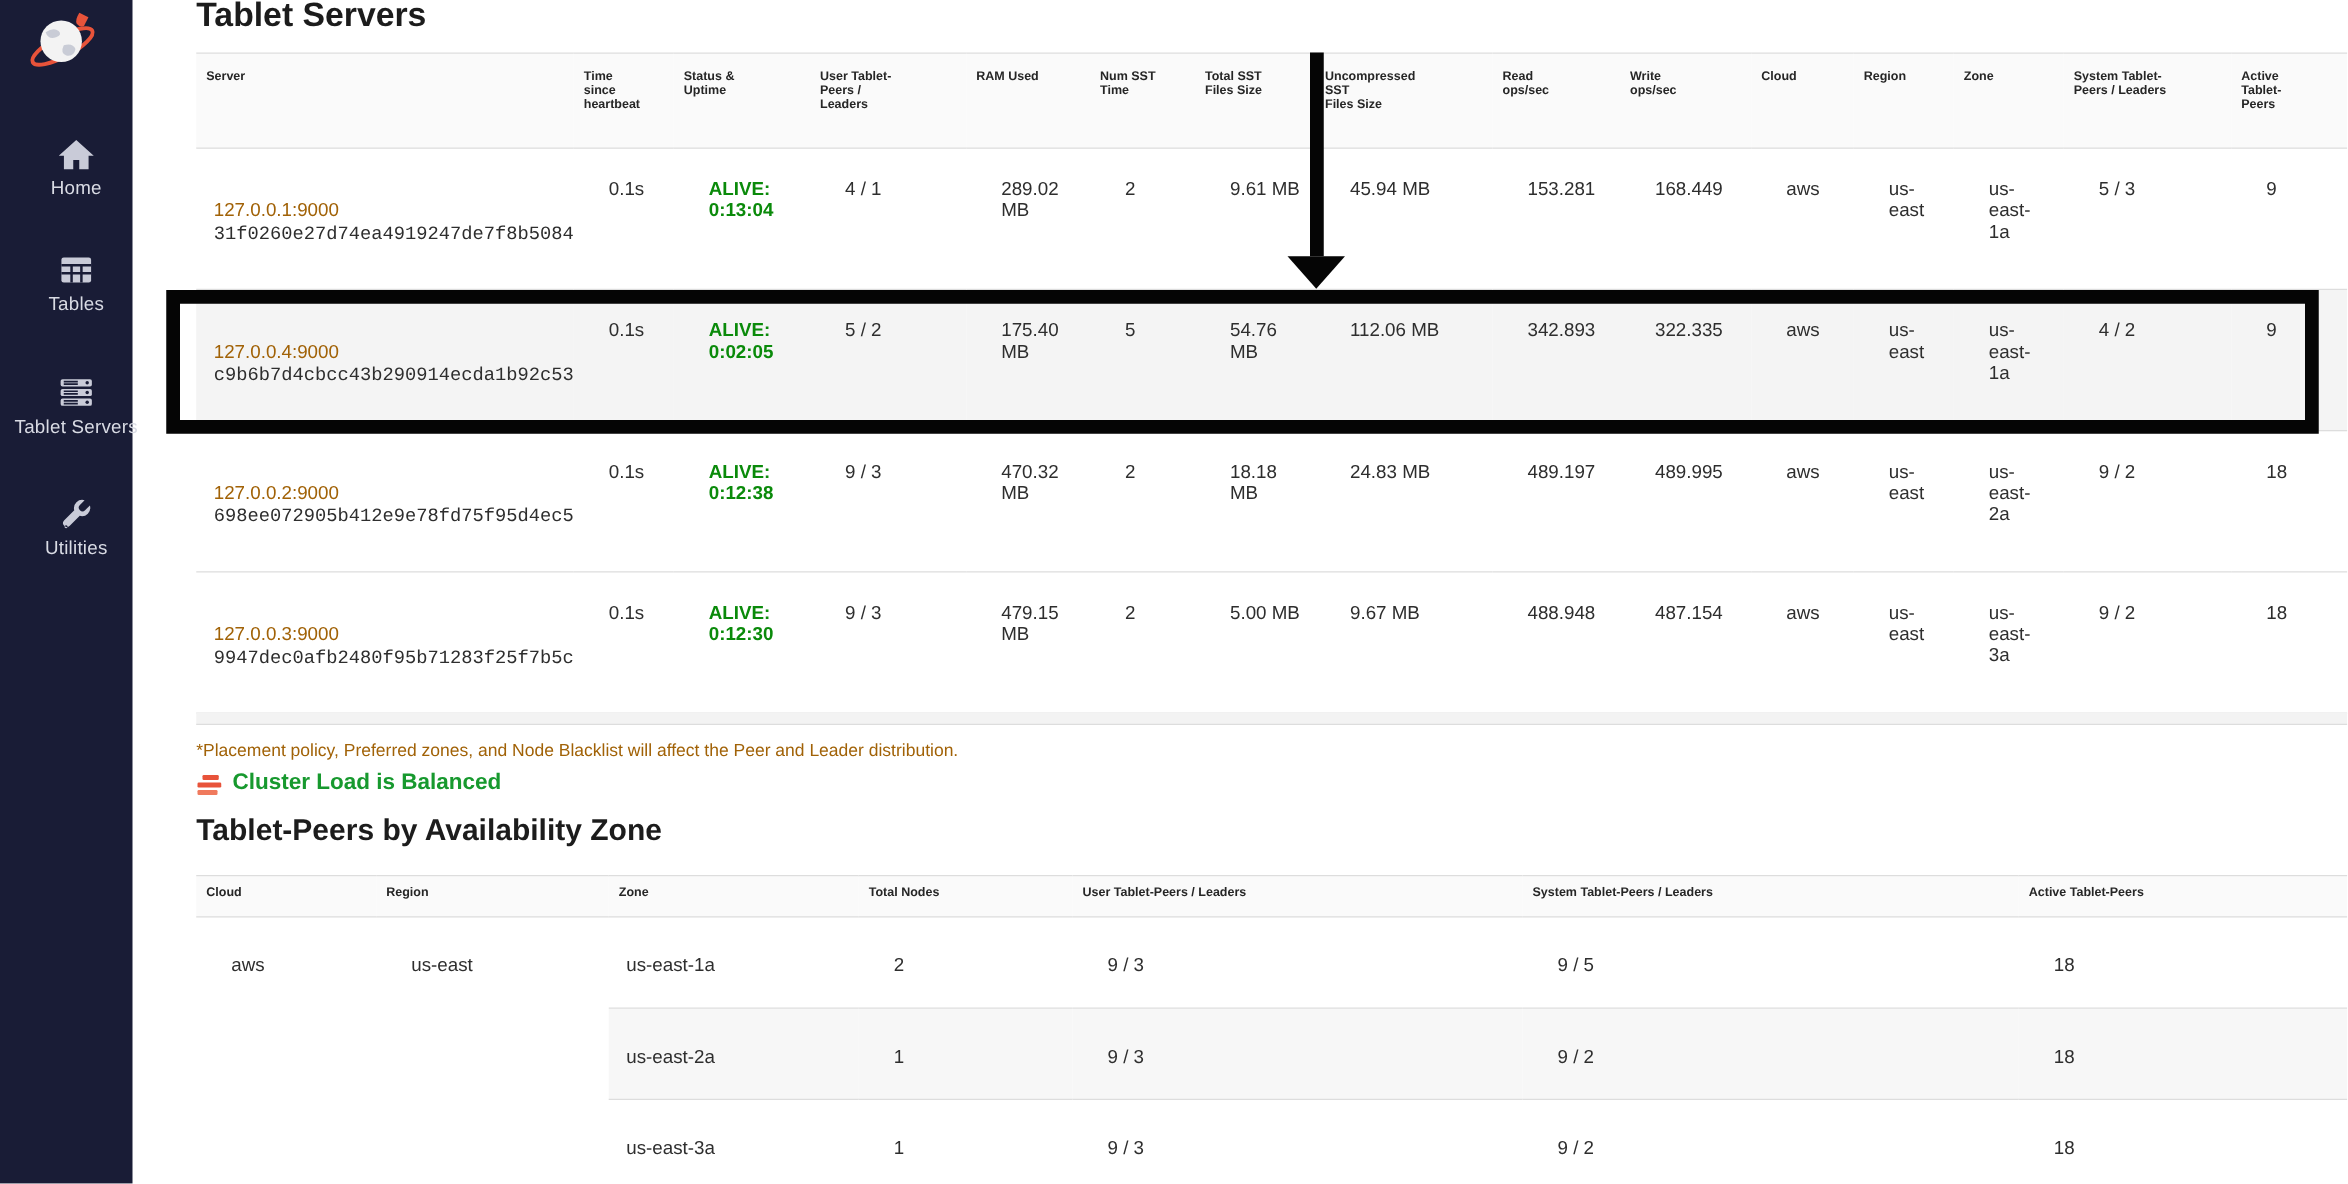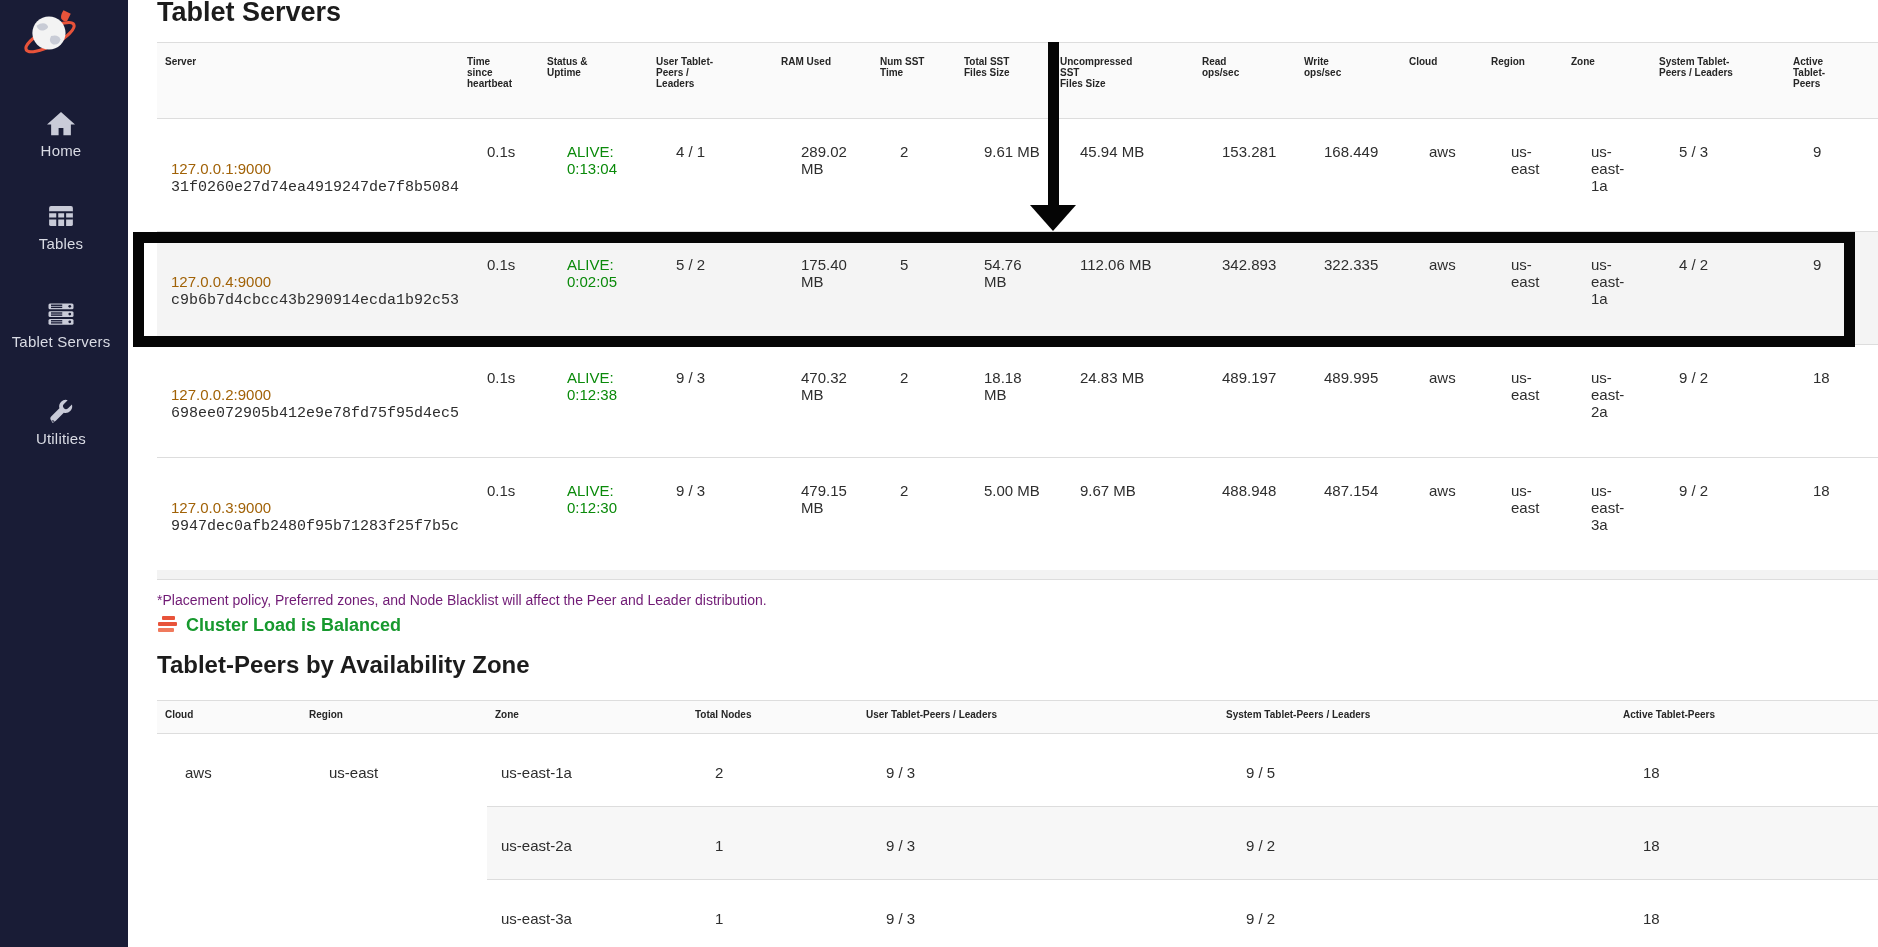--- a/index.html
+++ b/index.html
@@ -3,21 +3,21 @@
 <meta charset="utf-8">
 <style>
   * { box-sizing: border-box; margin: 0; padding: 0; }
   html,body { background:#fff; }
   .screen {
     position: relative; width: 1878px; height: 947px;
     overflow: hidden; background:#fff;
     font-family: "Liberation Sans", sans-serif; color:#2e2e2e;
   }
   
-  .sidebar { position:absolute; left:0; top:0; width:128px; height:947px; background:#191c36; }
+  .sidebar { position:absolute; left:0; top:0; width:106px; height:947px; background:#191c36; }
   .logo { position:absolute; left:22px; top:5px; width:56px; height:56px; cursor:pointer; }
   .nav-item { position:absolute; left:0; width:122px; text-align:center; display:block; text-decoration:none; cursor:pointer; }
   .nav-item .nav-icon { display:block; margin:0 auto; width:32px; height:32px; }
   .nav-item .nav-label { display:block; margin-top:2px; font-size:15px; color:#d9dbe4; letter-spacing:.2px; }
   .nav-home { top:108px; } .nav-tables { top:201px; } .nav-tservers { top:299px; } .nav-utilities { top:396px; }
   
   .main-title { position:absolute; left:157px; top:-3px; font-size:27px; font-weight:bold; color:#1c1c1c; }
   .section-title { position:absolute; left:157px; top:651px; font-size:24px; font-weight:bold; color:#1c1c1c; }
   table { border-collapse:collapse; table-layout:fixed; width:1721px; }
   .tbl1 { position:absolute; left:157px; top:42px; }
@@ -30,25 +30,25 @@
   .tbl1 td { padding:24px 8px 8px 28px; border-bottom:1px solid #ddd; }
   .tbl1 tbody tr { height:113px; }
   .tbl1 td.server-cell { padding-left:14px; }
   .tbl2 td { padding:30px 8px 8px 28px; border-bottom:1px solid #ddd; }
   .tbl2 tbody tr { height:73px; }
   .tbl2 td.zone-cell { padding-left:14px; }
   tr.highlight td { background:#f4f4f4; }
   tr.striped td { background:#f7f7f7; }
   a.server-link { color:#a16207; text-decoration:none; display:inline-block; margin-bottom:2px; }
   .uuid { color:#2e2e2e;font-family:Liberation Mono, monospace; }
-  .status-cell { color:#0a8a0a; }
+  .status-cell { color:#0a8a0a;font-weight:bold; }
   .hscrollbar { position:absolute; left:157px; top:570px; width:1721px; height:10px;
                 background:#f3f3f3; border-bottom:1px solid #ddd; }
-  .footnote { position:absolute; left:157px; top:592px; font-size:14px; color:#701a75; }
-  .cluster-load { position:absolute; left:158px; top:615px; display:flex; align-items:flex-start; gap:9px; }
+  .footnote { position:absolute; left:157px; top:592px; font-size:14px; color:#a16207; }
+  .cluster-load { position:absolute; left:158px; top:615px; display:flex; align-items:flex-end; gap:9px; }
   .cluster-load .lb-icon { width:19px; height:17px; display:flex; flex-direction:column; justify-content:center; gap:2px; }
   .lb-bar { height:4px; border-radius:1px; }
   .lb-bar.b1 { width:13px; margin-left:4px; background:#e8533a; }
   .lb-bar.b2 { width:19px; background:#e8533a; }
   .lb-bar.b3 { width:16px; background:#f07a5d; }
   .cluster-load .cl-text { font-size:18px; font-weight:bold; color:#17992e; }
   
   .annot-rect { position:absolute; left:133px; top:232px; width:1722px; height:115px;
                 border:11px solid #050505; z-index:10; pointer-events:none; }
   .annot-arrow-line { position:absolute; left:1048px; top:42px; width:11px; height:163px; background:#050505; z-index:10; }

